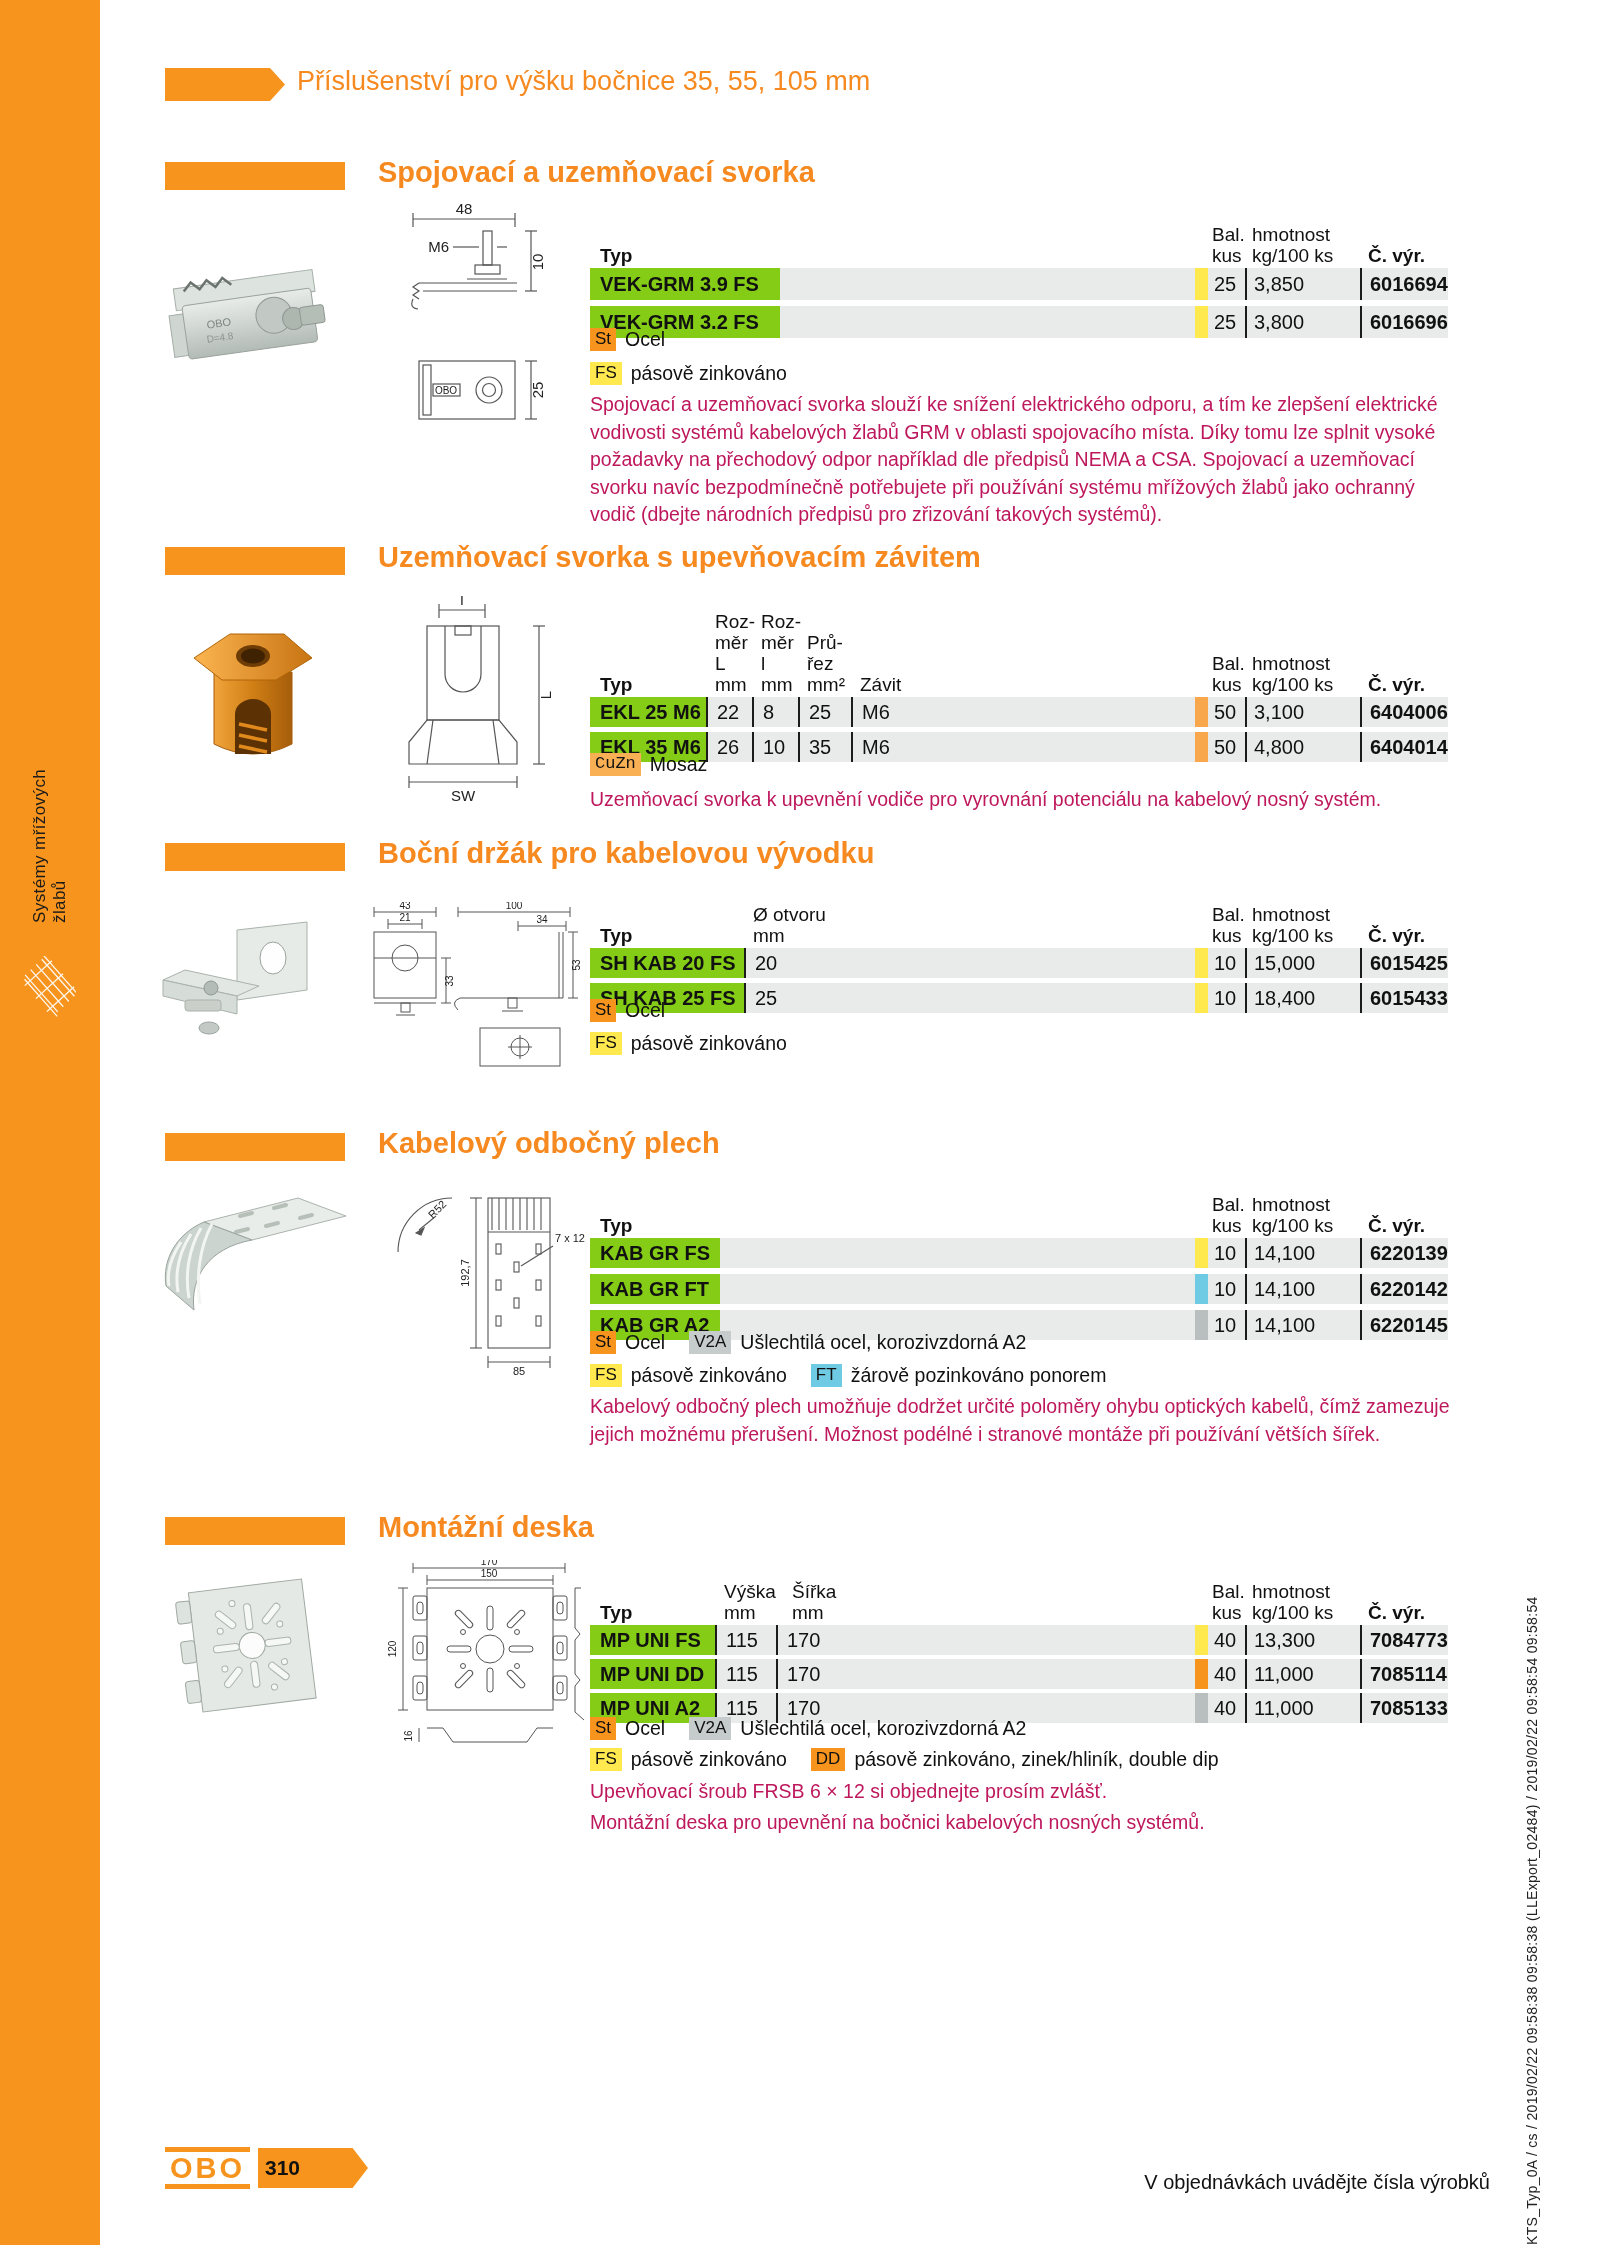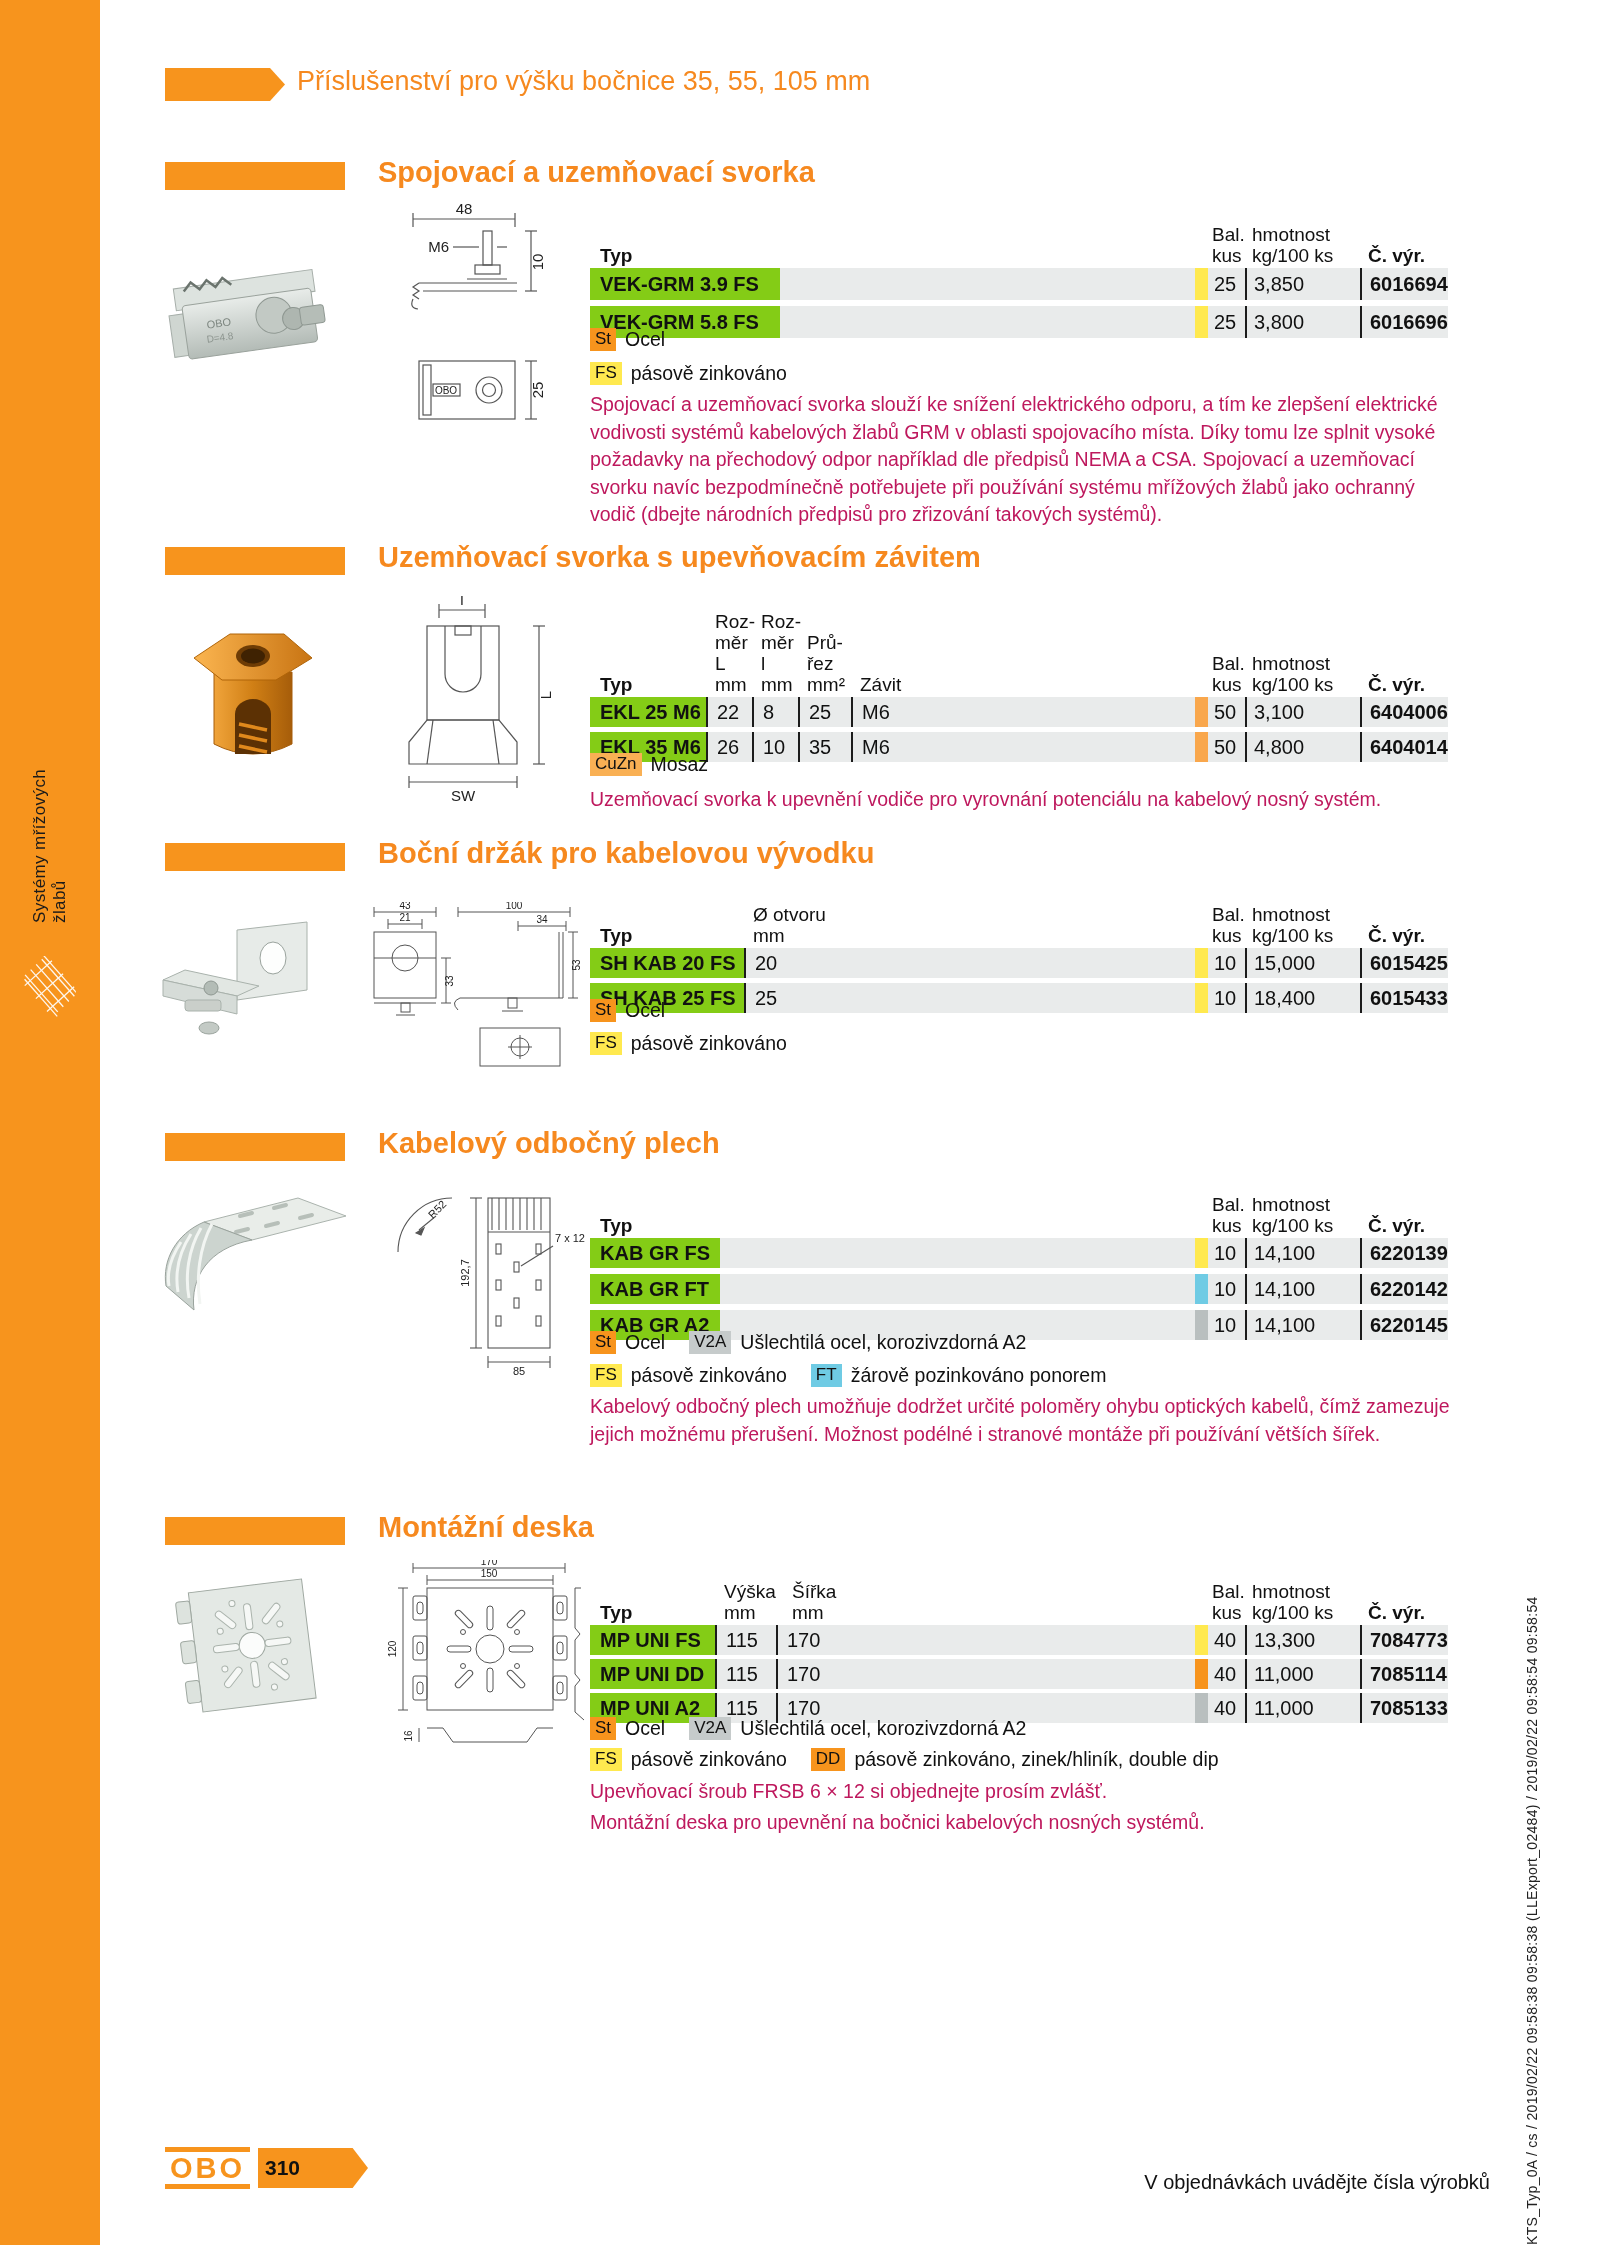--- a/index.html
+++ b/index.html
@@ -163,21 +163,21 @@
       </div>
       <div class="row" style="height: 32px; margin-bottom: 6px;">
         <div class="cell c-typ" style="width: 190px;">VEK-GRM 3.9 FS</div>
         <div class="cell c-fill"></div>
         <div class="cell c-marker" style="background: rgb(255, 233, 79);"></div>
         <div class="cell c-kus">25</div>
         <div class="cell c-kg">3,850</div>
         <div class="cell c-no">6016694</div>
       </div>
       <div class="row" style="height: 32px; margin-bottom: 6px;">
-        <div class="cell c-typ" style="width: 190px;">VEK-GRM 5.8 FS</div>
+        <div class="cell c-typ" style="width: 190px;">VEK-GRM 3.2 FS</div>
         <div class="cell c-fill"></div>
         <div class="cell c-marker" style="background: rgb(255, 233, 79);"></div>
         <div class="cell c-kus">25</div>
         <div class="cell c-kg">3,800</div>
         <div class="cell c-no">6016696</div>
       </div>
     </div>
   <div class="chips" id="c0a">
       <span class="chip" style="background: rgb(247, 148, 29);">St</span>
       <span class="chip-label">Ocel</span>
@@ -272,21 +272,21 @@
         <div class="cell c-dim" style="width: 46px;">10</div>
         <div class="cell c-dim" style="width: 53px;">35</div>
         <div class="cell c-dim" style="flex: 1 1 0%;">M6</div>
         <div class="cell c-marker" style="background: rgb(249, 167, 76);"></div>
         <div class="cell c-kus">50</div>
         <div class="cell c-kg">4,800</div>
         <div class="cell c-no">6404014</div>
       </div>
     </div>
   <div class="chips" id="c1a">
-      <span class="chip" style="background: rgb(249, 176, 84);">CuZn</span>
+      <span class="chip" style="background: rgb(249, 176, 84); font-family: Liberation Mono, monospace;">CuZn</span>
       <span class="chip-label">Mosaz</span>
     </div>
   <p class="desc" id="desc1">Uzemňovací svorka k upevnění vodiče pro vyrovnání potenciálu na kabelový nosný systém.</p>
 
   <div class="titlebar" id="tb3"></div>
   <h2 class="sectitle" id="st3">Boční držák pro kabelovou vývodku</h2>
 
   <svg class="art" id="p3" width="205" height="132" viewBox="0 0 205 132">
     <polygon points="92,18 162,10 162,78 92,88" fill="#e7ebe8" stroke="#a9b2ac"></polygon>
     <ellipse cx="128" cy="46" rx="13" ry="16" fill="#fdfefd" stroke="#9aa39d"></ellipse>

